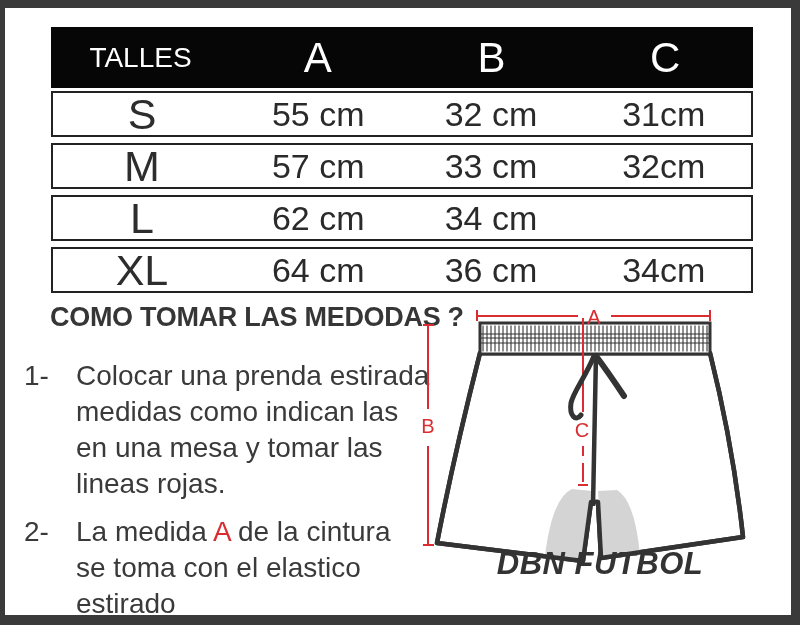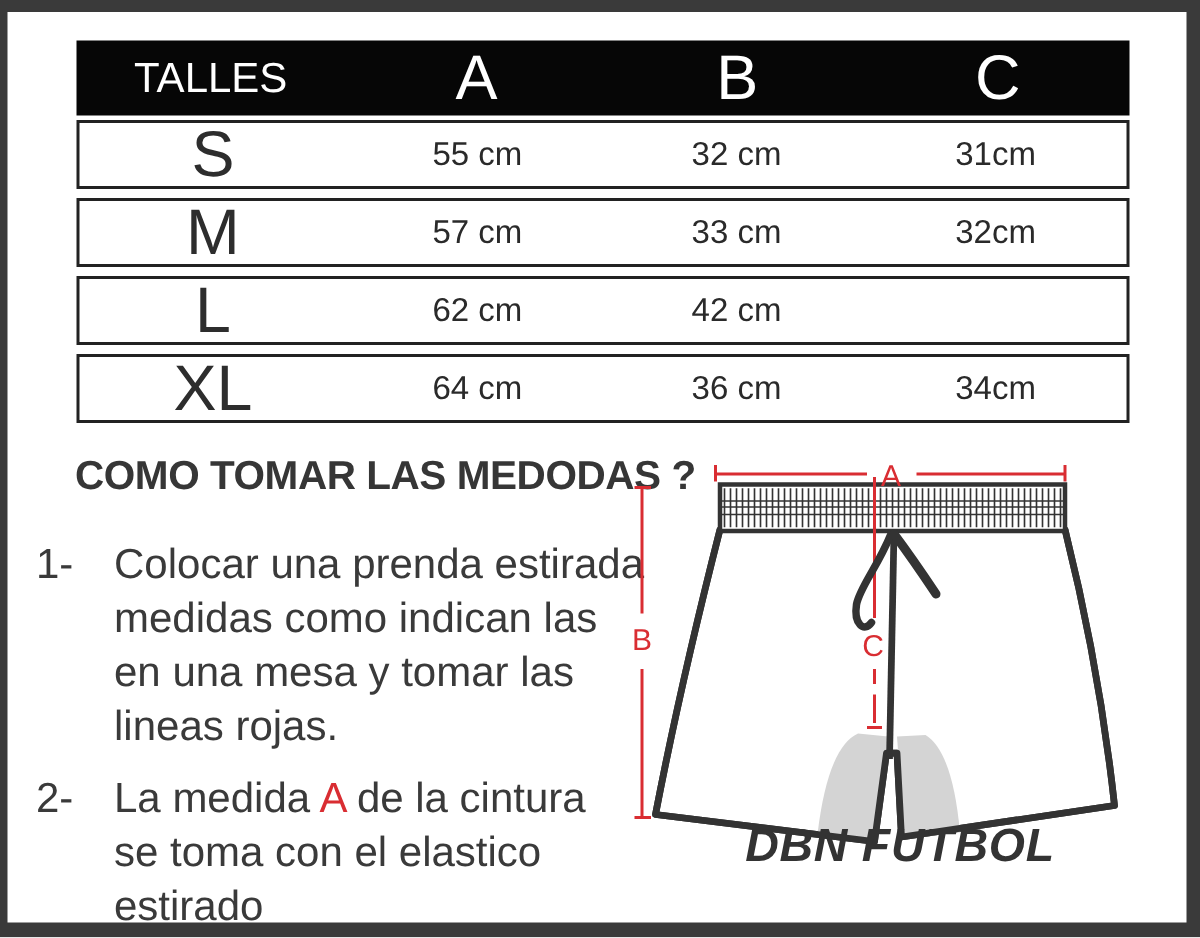--- a/index.html
+++ b/index.html
@@ -8,36 +8,36 @@
     font-family:"Liberation Sans",sans-serif;overflow:hidden;
   }
   .frame{
     position:absolute;inset:0;box-sizing:border-box;
     border-style:solid;border-color:#3a3a3a;
     border-width:8px 9px 10px 5px;pointer-events:none;
   }
   
   .size-table{position:absolute;left:51px;top:27px;width:702px;}
   .thead{
-    height:50px;background:#060606;display:flex;align-items:center;
+    height:61px;background:#060606;display:flex;align-items:center;
     margin-bottom:3px;
   }
   .trow{
     height:46px;box-sizing:border-box;border:2px solid #222;background:#fff;
     display:flex;align-items:center;margin-bottom:6px;
   }
   .cell{text-align:center;line-height:1;}
   .col-size{width:25.5%;}
   .col-a{width:25%;}
   .col-b{width:24.5%;}
   .col-c{width:25%;}
   .header-label{color:#fff;font-size:28px;}
   .header-letter{color:#fff;font-size:42px;}
   .size-letter{font-size:43px;color:#2d2d2d;}
-  .measure{font-size:22px;color:#2a2a2a;}
+  .measure{font-size:34px;color:#2a2a2a;}
   
   .howto-heading{
     position:absolute;left:50px;top:302px;font-size:27px;font-weight:bold;
     color:#363636;letter-spacing:-0.3px;white-space:nowrap;
   }
   .instruction{position:absolute;left:24px;display:flex;color:#3a3a3a;}
   .instruction .num{width:36px;flex:none;font-size:28px;line-height:36px;}
   .instruction .lines{font-size:28px;line-height:36px;margin-left:16px;}
   #instruction-1{top:358px;}
   #instruction-2{top:514px;}
@@ -71,21 +71,21 @@
     </div>
     <div class="trow">
       <div class="cell col-size size-letter">M</div>
       <div class="cell col-a measure">57 cm</div>
       <div class="cell col-b measure">33 cm</div>
       <div class="cell col-c measure">32cm</div>
     </div>
     <div class="trow">
       <div class="cell col-size size-letter">L</div>
       <div class="cell col-a measure">62 cm</div>
-      <div class="cell col-b measure">42 cm</div>
+      <div class="cell col-b measure">34 cm</div>
     </div>
     <div class="trow">
       <div class="cell col-size size-letter">XL</div>
       <div class="cell col-a measure">64 cm</div>
       <div class="cell col-b measure">36 cm</div>
       <div class="cell col-c measure">34cm</div>
     </div>
   </div>
 
   <div class="howto-heading">COMO TOMAR LAS MEDODAS ?</div>

